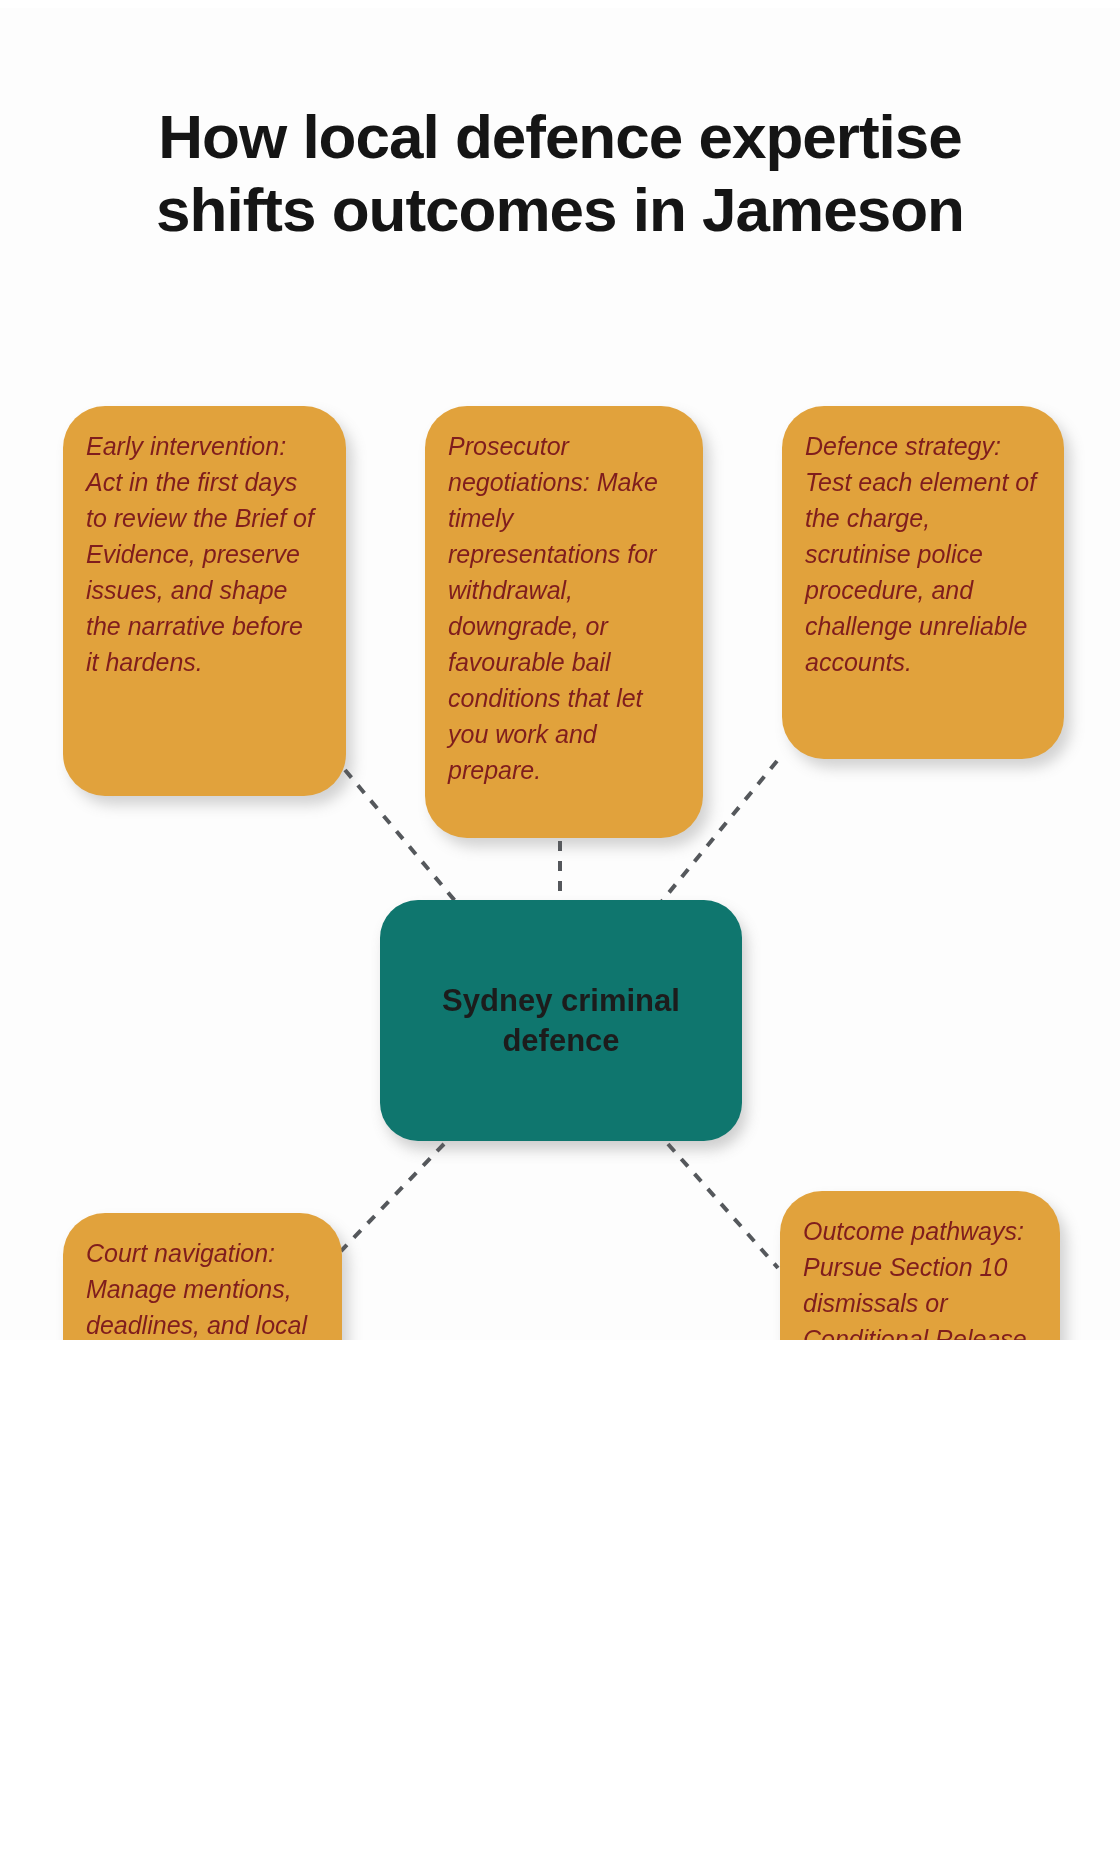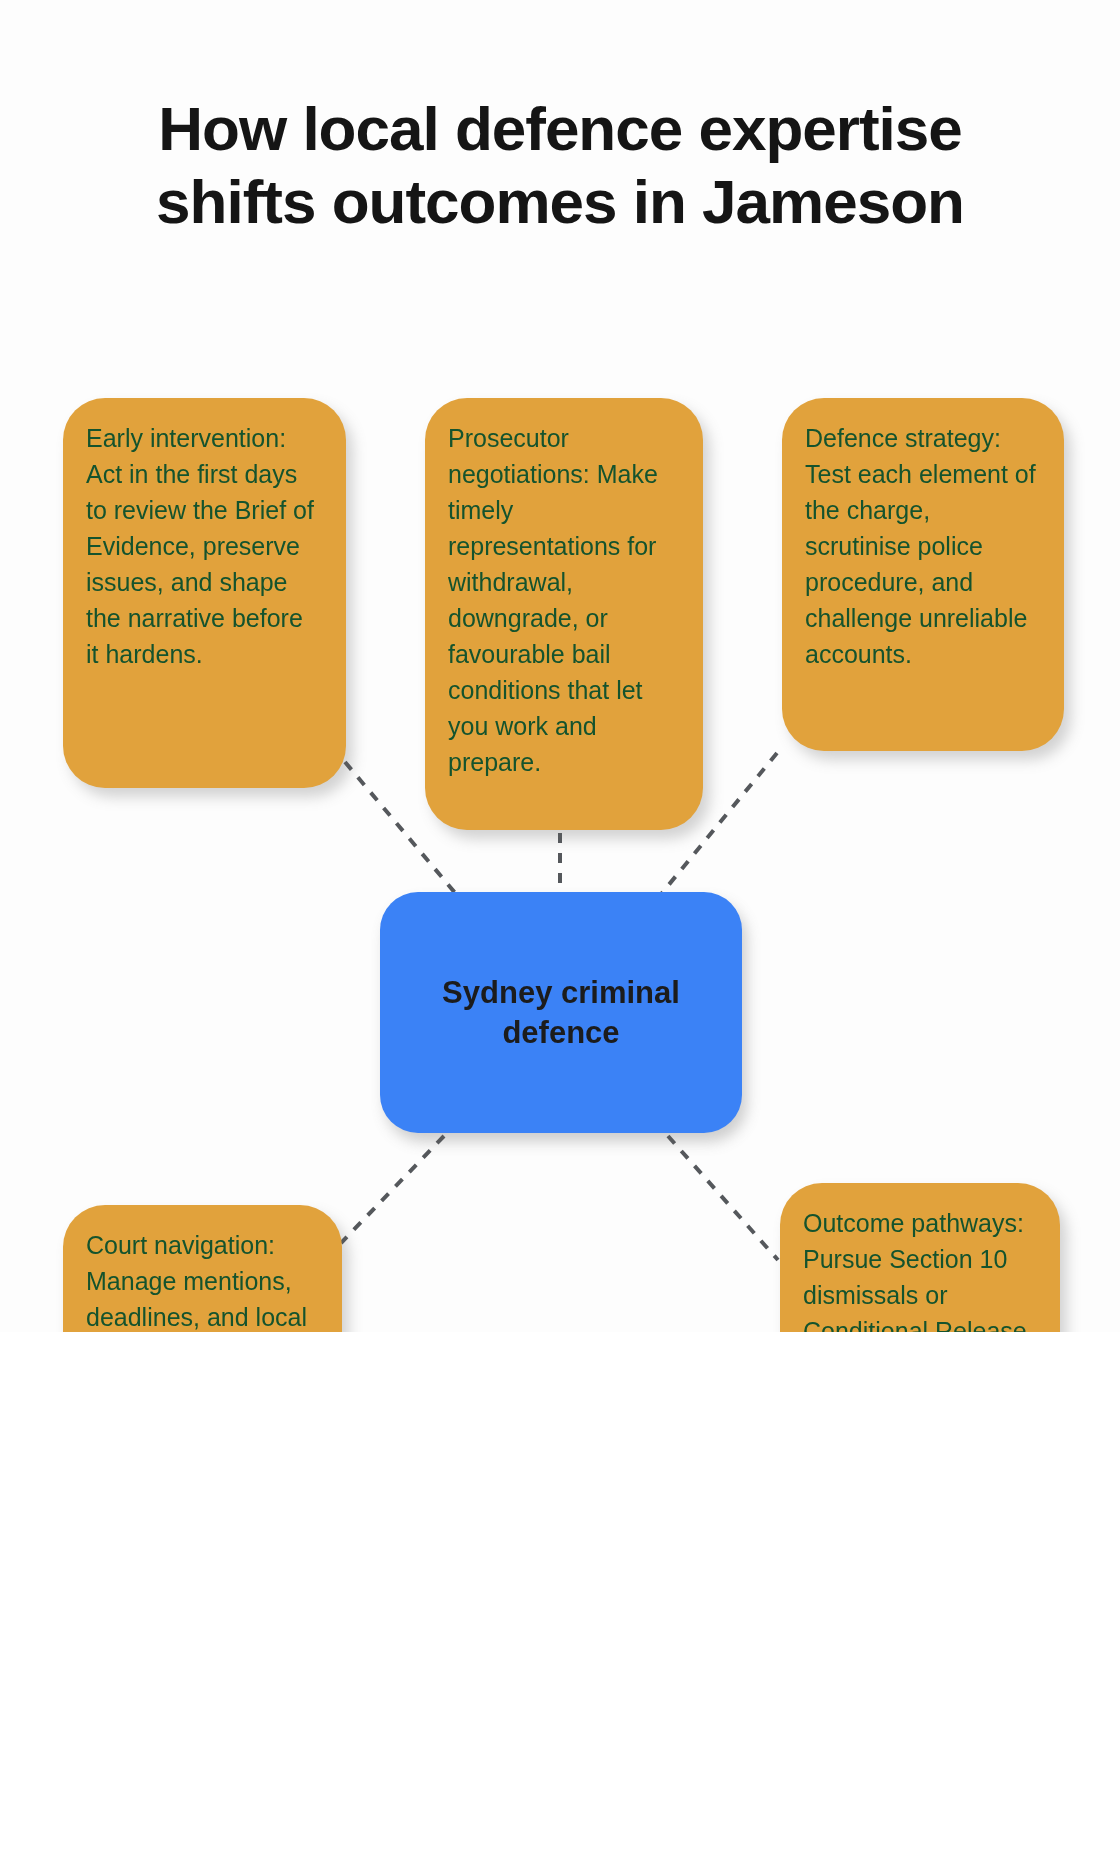--- a/index.html
+++ b/index.html
@@ -2,20 +2,21 @@
 <html><head>
 <meta charset="utf-8">
 <style>
   html,body{margin:0;padding:0;background:#ffffff;}
   .canvas{
     position:relative;
     width:1120px;height:1332px;
     background:#fdfdfd;
     font-family:"Liberation Sans","DejaVu Sans",sans-serif;
     overflow:hidden;
+    margin-top:8px;
   }
   .title{
     position:absolute;
     left:0;top:92px;width:1120px;
     text-align:center;
     font-size:62px;
     line-height:73px;
     font-weight:bold;
     color:#151515;
     letter-spacing:-1px;
@@ -23,36 +24,37 @@
   .connectors{
     position:absolute;left:0;top:0;z-index:1;
     pointer-events:none;
   }
   .node{
     position:absolute;
     z-index:2;
     background:#e1a23c;
     border-radius:42px;
     box-shadow:7px 9px 14px rgba(100,100,100,0.28);
-    color:#14532d;
+    color:#7f1d1d;
     font-size:25px;
     line-height:36px;
     padding:22px 24px 0 23px;
     box-sizing:border-box;
+    font-style:italic;
   }
   .node-early{left:63px;top:398px;width:283px;height:390px;}
   .node-prosecutor{left:425px;top:398px;width:278px;height:432px;}
   .node-strategy{left:782px;top:398px;width:282px;height:353px;}
   .node-court{left:63px;top:1205px;width:279px;height:360px;}
   .node-outcome{left:780px;top:1183px;width:280px;height:424px;}
   .center-node{
     position:absolute;
     z-index:2;
     left:380px;top:892px;width:362px;height:241px;
-    background:#3b82f6;
+    background:#0f766e;
     border-radius:38px;
     box-shadow:5px 9px 14px rgba(100,100,100,0.3);
     display:flex;align-items:center;justify-content:center;
     text-align:center;
     color:#1c1c1c;
     font-size:31px;line-height:40px;font-weight:bold;
     padding:0 28px;box-sizing:border-box;
   }
   .logo{
     position:absolute;

